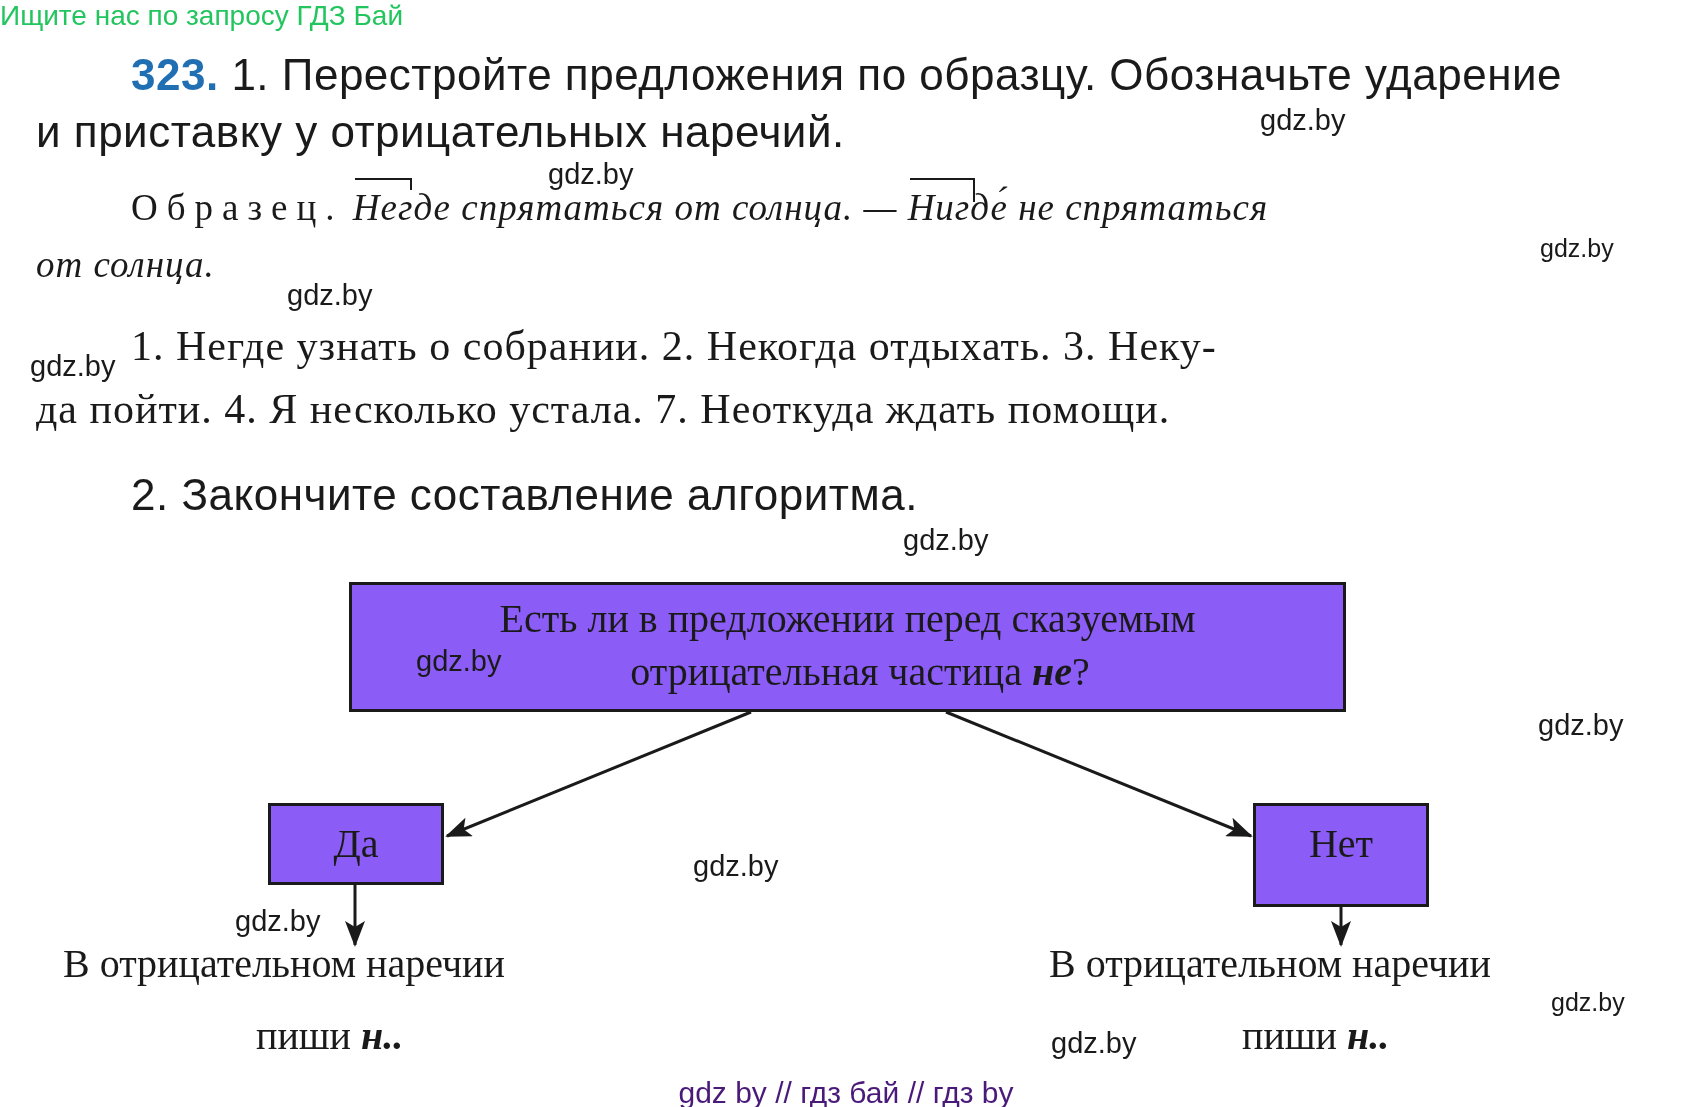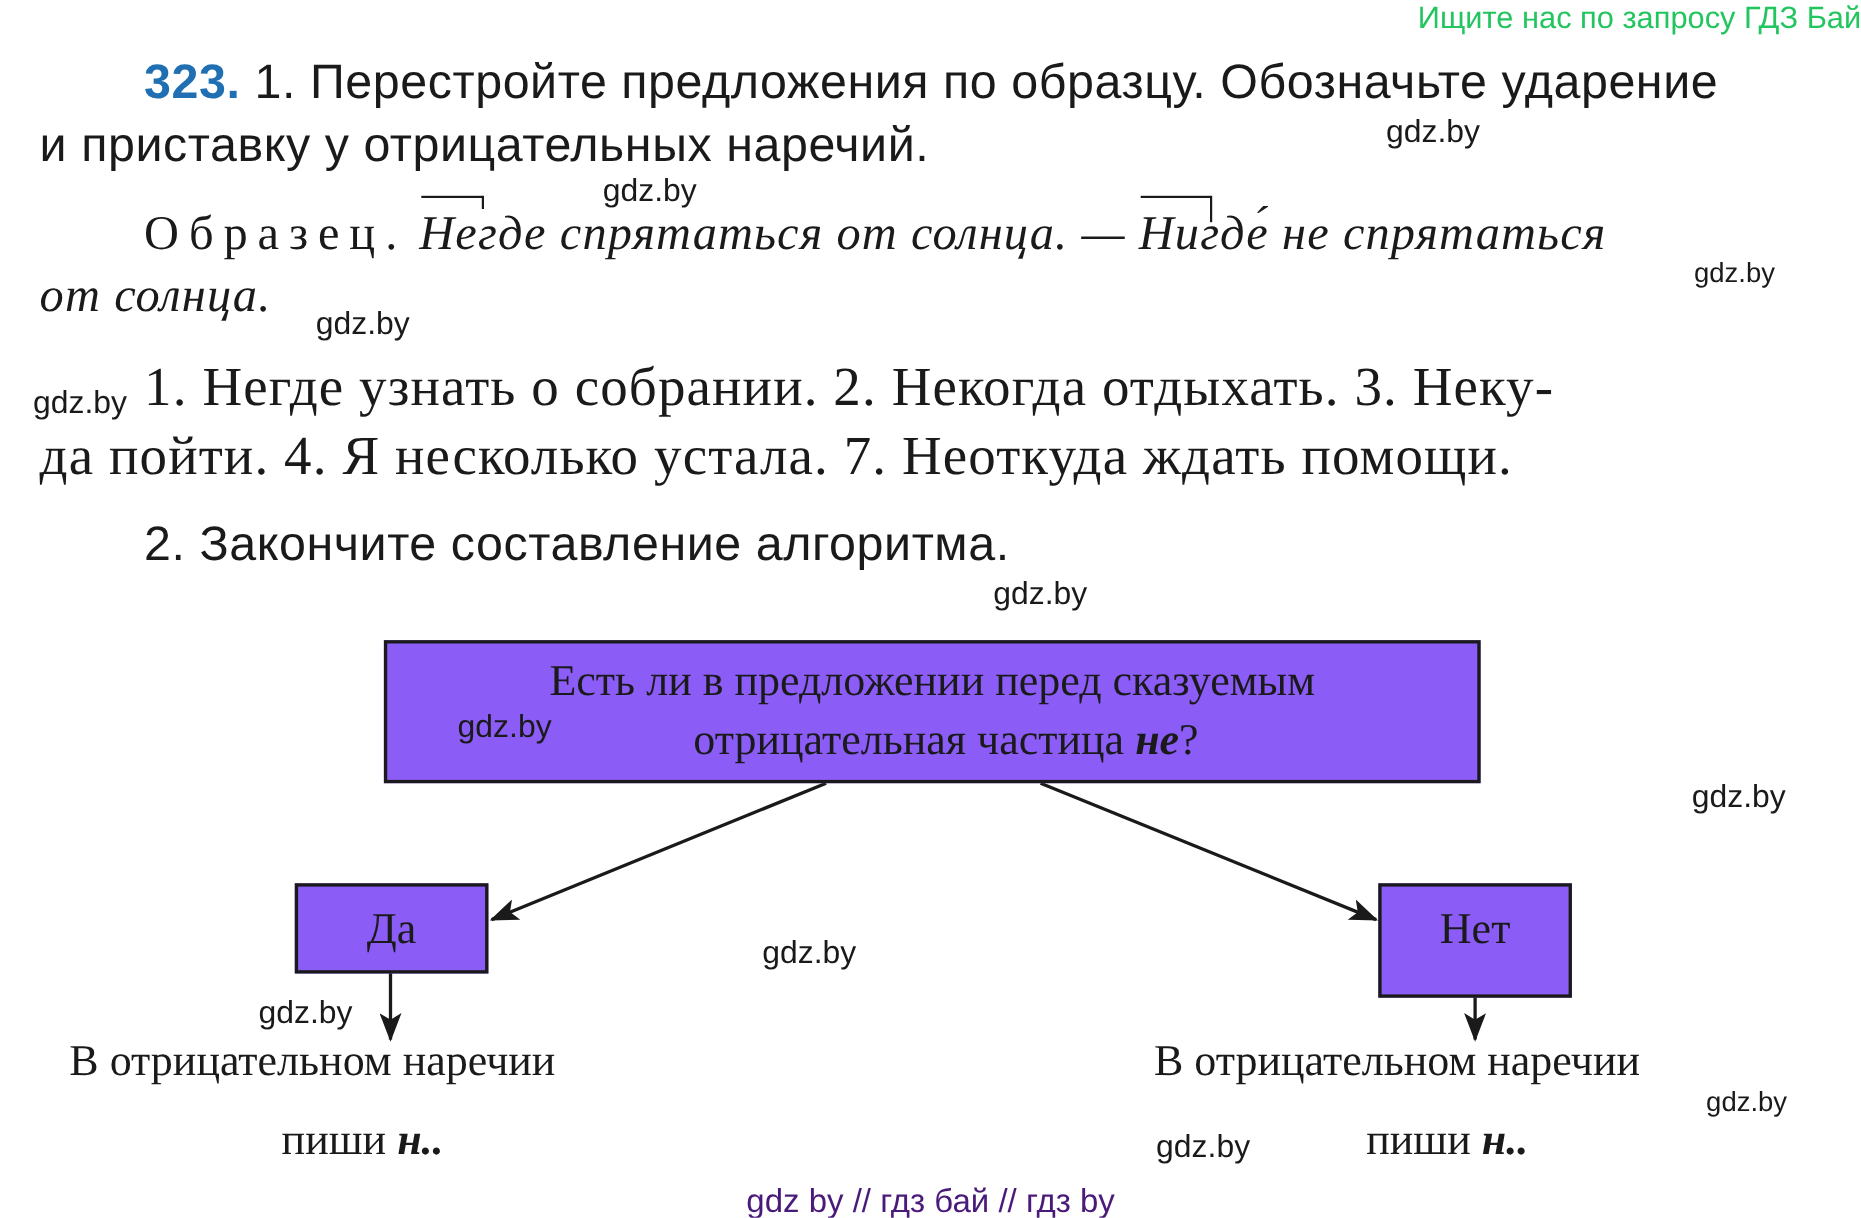--- a/index.html
+++ b/index.html
@@ -1,32 +1,32 @@
 <!DOCTYPE html>
 <html><head>
 <meta charset="utf-8">
 <style>
   html, body { margin:0; padding:0; background:#ffffff; }
   body { width:1692px; height:1107px; position:relative; overflow:hidden; color:#1a1a1a; }
   .abs { position:absolute; white-space:nowrap; }
   .wm { font-family:"Liberation Sans", sans-serif; font-size:29px; color:#1a1a1a; }
   .wm-sm { font-size:25px; }
-  .top-banner { left:0; width:1692px; top:0; text-align:right; font-size:28px; color:#22c55e; font-family:"Liberation Sans", sans-serif; }
+  .top-banner { left:0; width:1692px; top:0; text-align:left; font-size:28px; color:#22c55e; font-family:"Liberation Sans", sans-serif; }
   .task-line { font-family:"Liberation Sans", sans-serif; font-size:44px; letter-spacing:0.5px; }
   .task-num { color:#1f6fb2; font-weight:bold; }
-  .sample { font-family:"Liberation Serif", serif; font-size:44px; }
+  .sample { font-family:"Liberation Serif", serif; font-size:37px; }
   .sample .lbl { letter-spacing:9px; }
   .sample i { letter-spacing:1px; }
   .ov { position:relative; display:inline-block; }
   .ov::before { content:""; position:absolute; left:2px; top:-8px; height:2px; background:#1a1a1a; }
   .ov.ne::before { width:56px; }
   .ov.ne::after { content:""; position:absolute; left:57px; top:-8px; width:2px; height:12px; background:#1a1a1a; }
   .ov.ni::before { width:64px; }
   .ov.ni::after { content:""; position:absolute; left:65px; top:-8px; width:2px; height:24px; background:#1a1a1a; }
-  .ex { font-family:"Liberation Serif", serif; font-size:50px; letter-spacing:1px; }
+  .ex { font-family:"Liberation Serif", serif; font-size:42px; letter-spacing:1px; }
   .box { position:absolute; border:3px solid #1a1a1a; box-sizing:border-box; background:#8b5cf6; }
   .boxtxt { font-family:"Liberation Serif", serif; font-size:40px; text-align:center; }
   .footer { left:0; width:1692px; top:1076px; text-align:center; font-size:30px; color:#4a1a7a; font-family:"Liberation Sans", sans-serif; }
   svg.arrows { position:absolute; left:0; top:0; }
 </style>
 </head>
 <body>
 
 <div class="abs top-banner">Ищите нас по запросу ГДЗ Бай</div>
 

